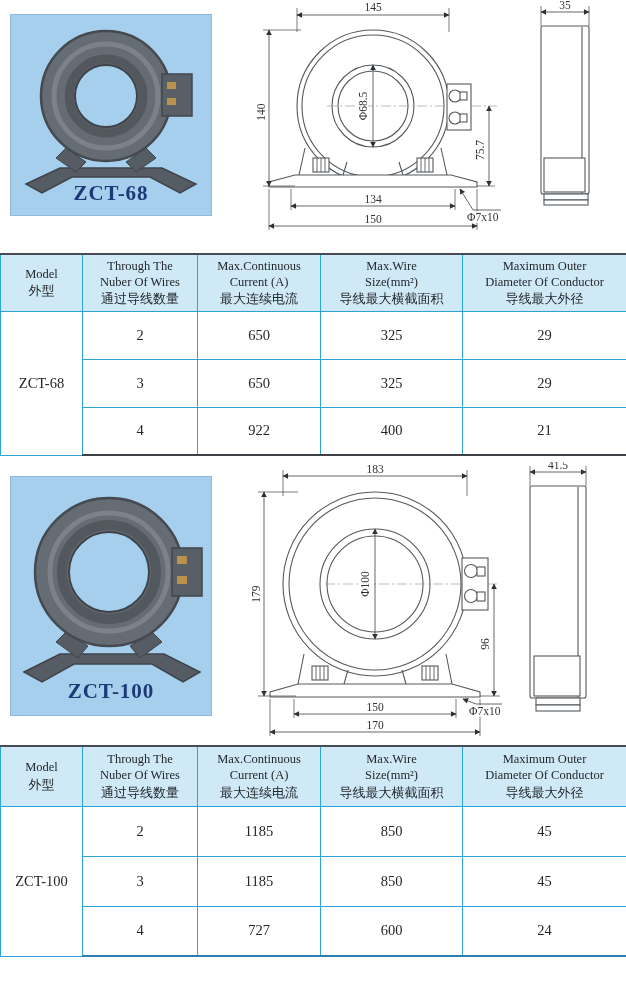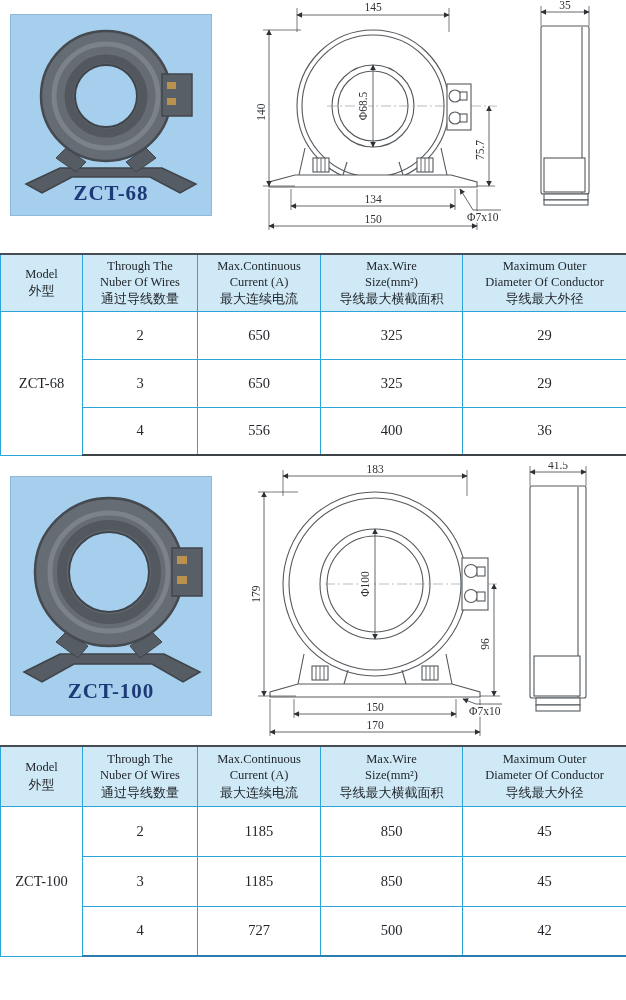--- a/index.html
+++ b/index.html
@@ -196,23 +196,23 @@
     <td class="val">29</td>
   </tr>
   <tr class="data">
     <td class="val">3</td>
     <td class="val">650</td>
     <td class="val">325</td>
     <td class="val">29</td>
   </tr>
   <tr class="data last">
     <td class="val">4</td>
-    <td class="val">556</td>
+    <td class="val">922</td>
     <td class="val">400</td>
-    <td class="val">36</td>
+    <td class="val">21</td>
   </tr>
 </tbody>
   </table>
 
 <div class="photo-card" style="left:10px;top:476px;width:202px;height:240px;">
   <svg width="202" height="240" viewBox="0 0 202 240">
     <polygon points="14,196 50,178 154,178 190,196 173,206 142,188 64,188 32,206" fill="#565c63" stroke="#3f444a" stroke-width="1.5"></polygon>
     <polygon points="56,156 78,170 68,182 46,166" fill="#565c63" stroke="#3f444a"></polygon>
     <polygon points="142,156 120,170 130,182 152,166" fill="#565c63" stroke="#3f444a"></polygon>
     <circle cx="99" cy="96" r="74" fill="#666c73" stroke="#454a50" stroke-width="2.5"></circle>
@@ -351,17 +351,17 @@
   </tr>
   <tr class="data">
     <td class="val">3</td>
     <td class="val">1185</td>
     <td class="val">850</td>
     <td class="val">45</td>
   </tr>
   <tr class="data last">
     <td class="val">4</td>
     <td class="val">727</td>
-    <td class="val">500</td>
-    <td class="val">42</td>
+    <td class="val">600</td>
+    <td class="val">24</td>
   </tr>
 </tbody>
   </table>
 
 </body></html>

